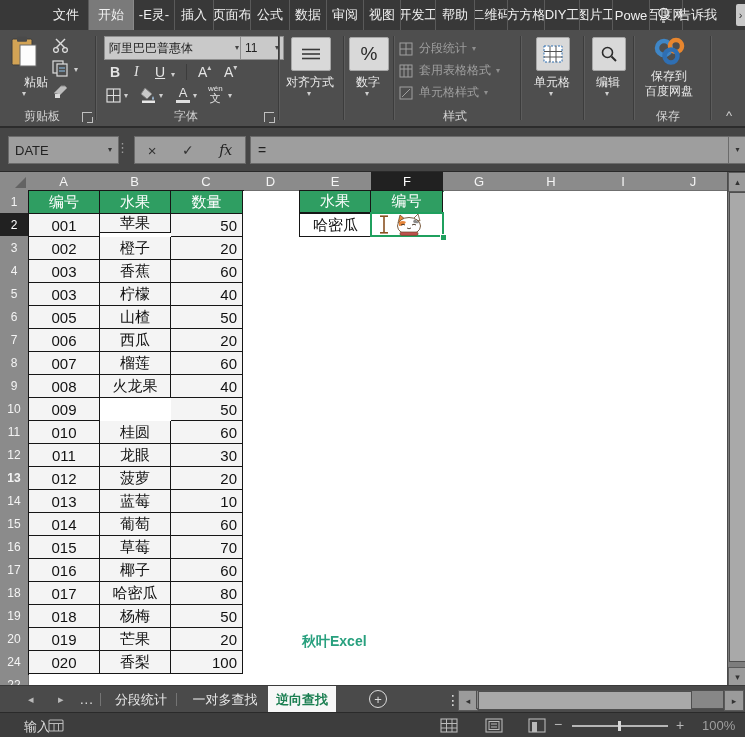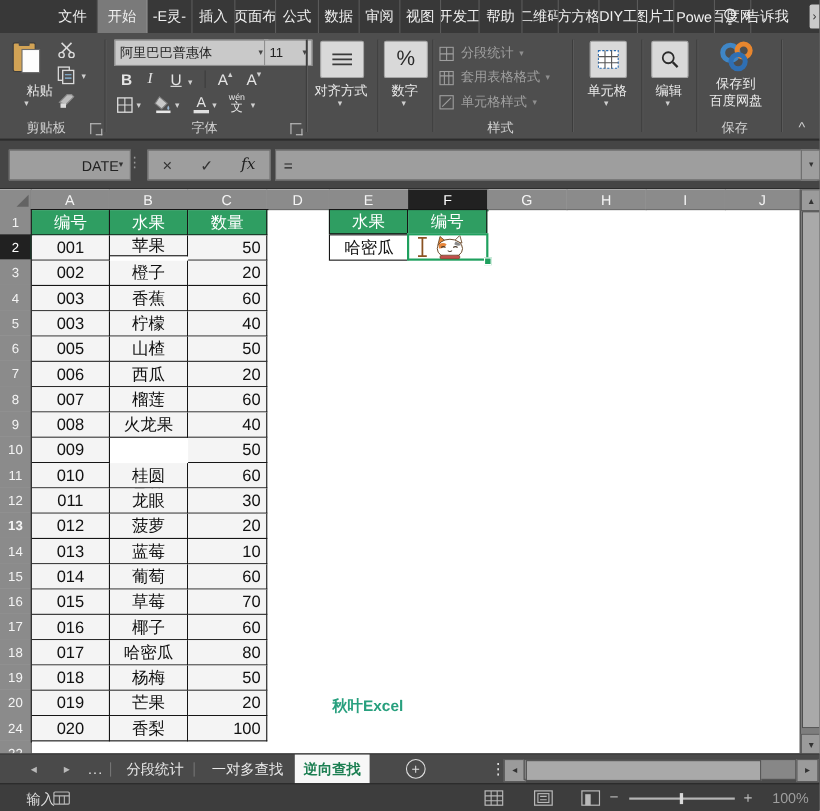--- a/index.html
+++ b/index.html
@@ -275,21 +275,21 @@
     </svg>
   </div>
   <div class="biglabel" style="left:636px;top:38px;width:66px;">保存到</div>
   <div class="biglabel" style="left:636px;top:53px;width:66px;">百度网盘</div>
   <div class="glabel" style="left:628px;width:80px;">保存</div>
   <div class="gdiv" style="left:710px;"></div>
   <div class="abs" style="left:726px;top:78px;color:#cfcfcf;font-size:13px;">^</div>
 </div>
 
 <div class="abs fxbar">
-  <div class="graybox" style="left:8px;width:97px;padding:0 6px;justify-content:flex-end;font-size:13px;">
+  <div class="graybox" style="left:8px;width:97px;padding:0 6px;justify-content:space-between;font-size:13px;">
     <span>DATE</span>
     <span class="dd" style="color:#333;">▾</span>
   </div>
   <div class="abs" style="left:116px;top:12px;color:#9a9a9a;font-size:13px;letter-spacing:1px;">⋮</div>
   <div class="graybox" style="left:134px;width:110px;justify-content:space-around;font-size:14px;">
     <span style="color:#333;font-size:15px;">×</span>
     <span style="color:#333;">✓</span>
     <span style="color:#222;font-style:italic;font-family:'DejaVu Serif','Liberation Serif',serif;">fx</span>
   </div>
   <div class="graybox" style="left:250px;width:477px;padding:0 7px;font-size:14px;">

